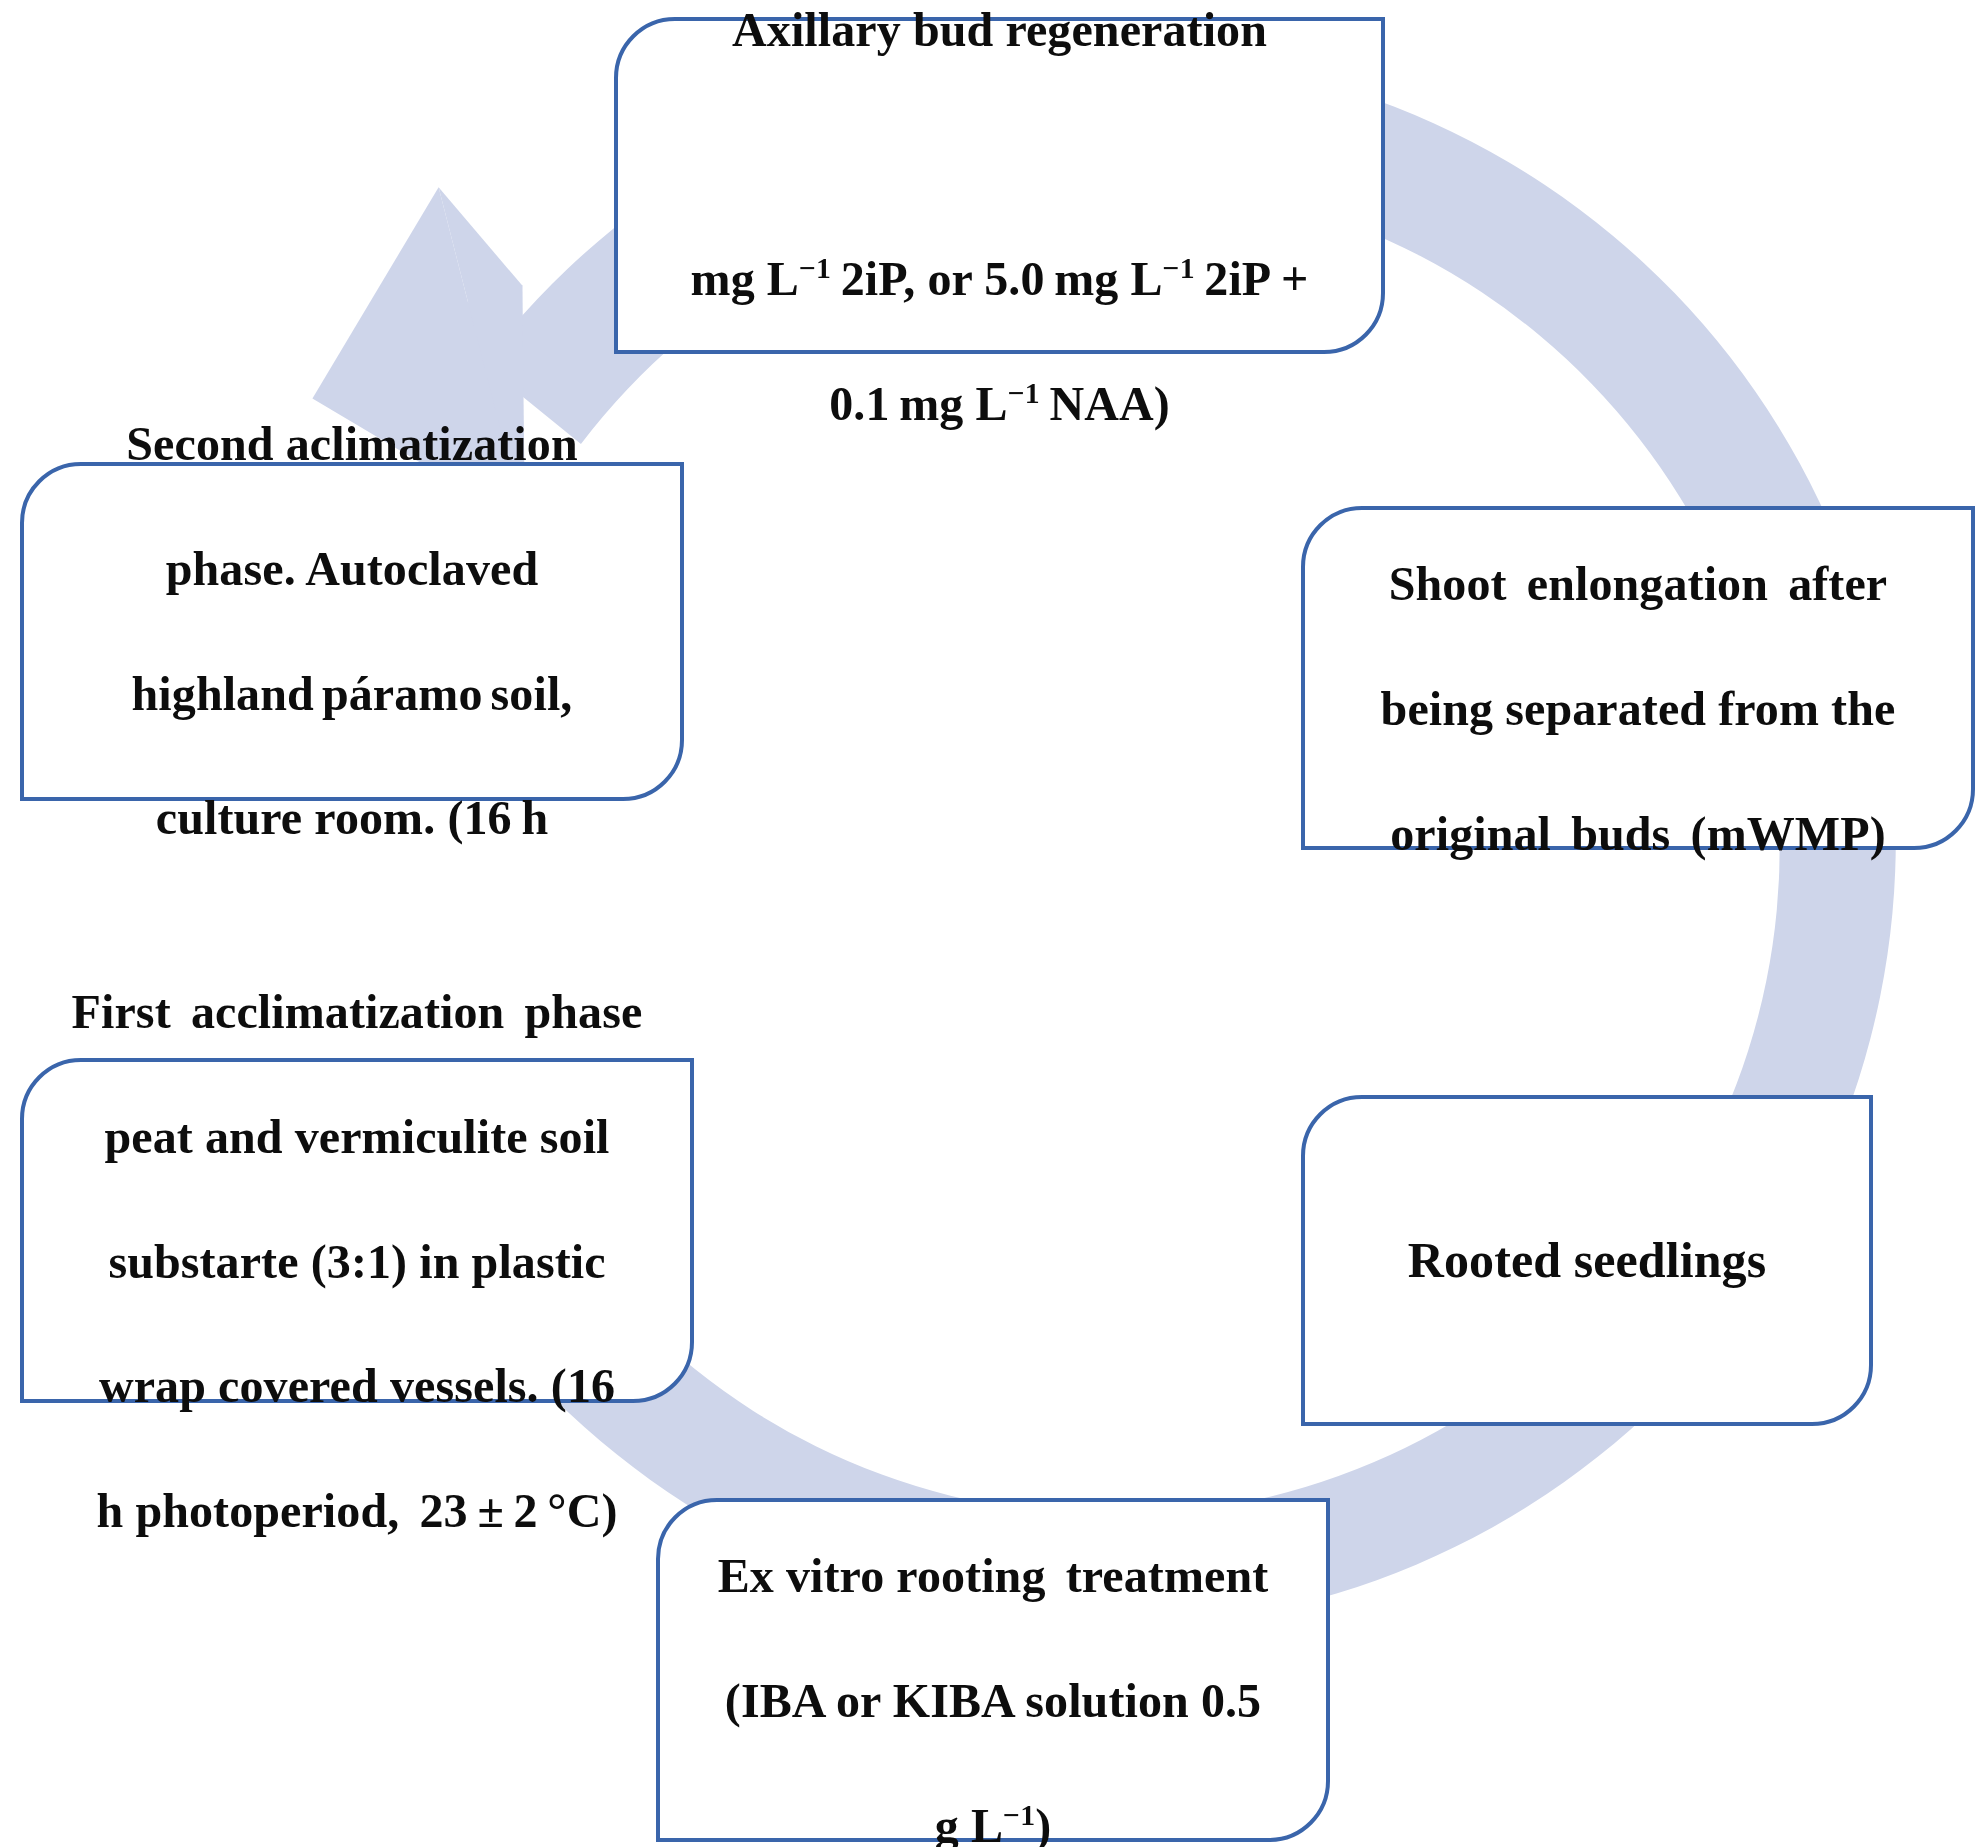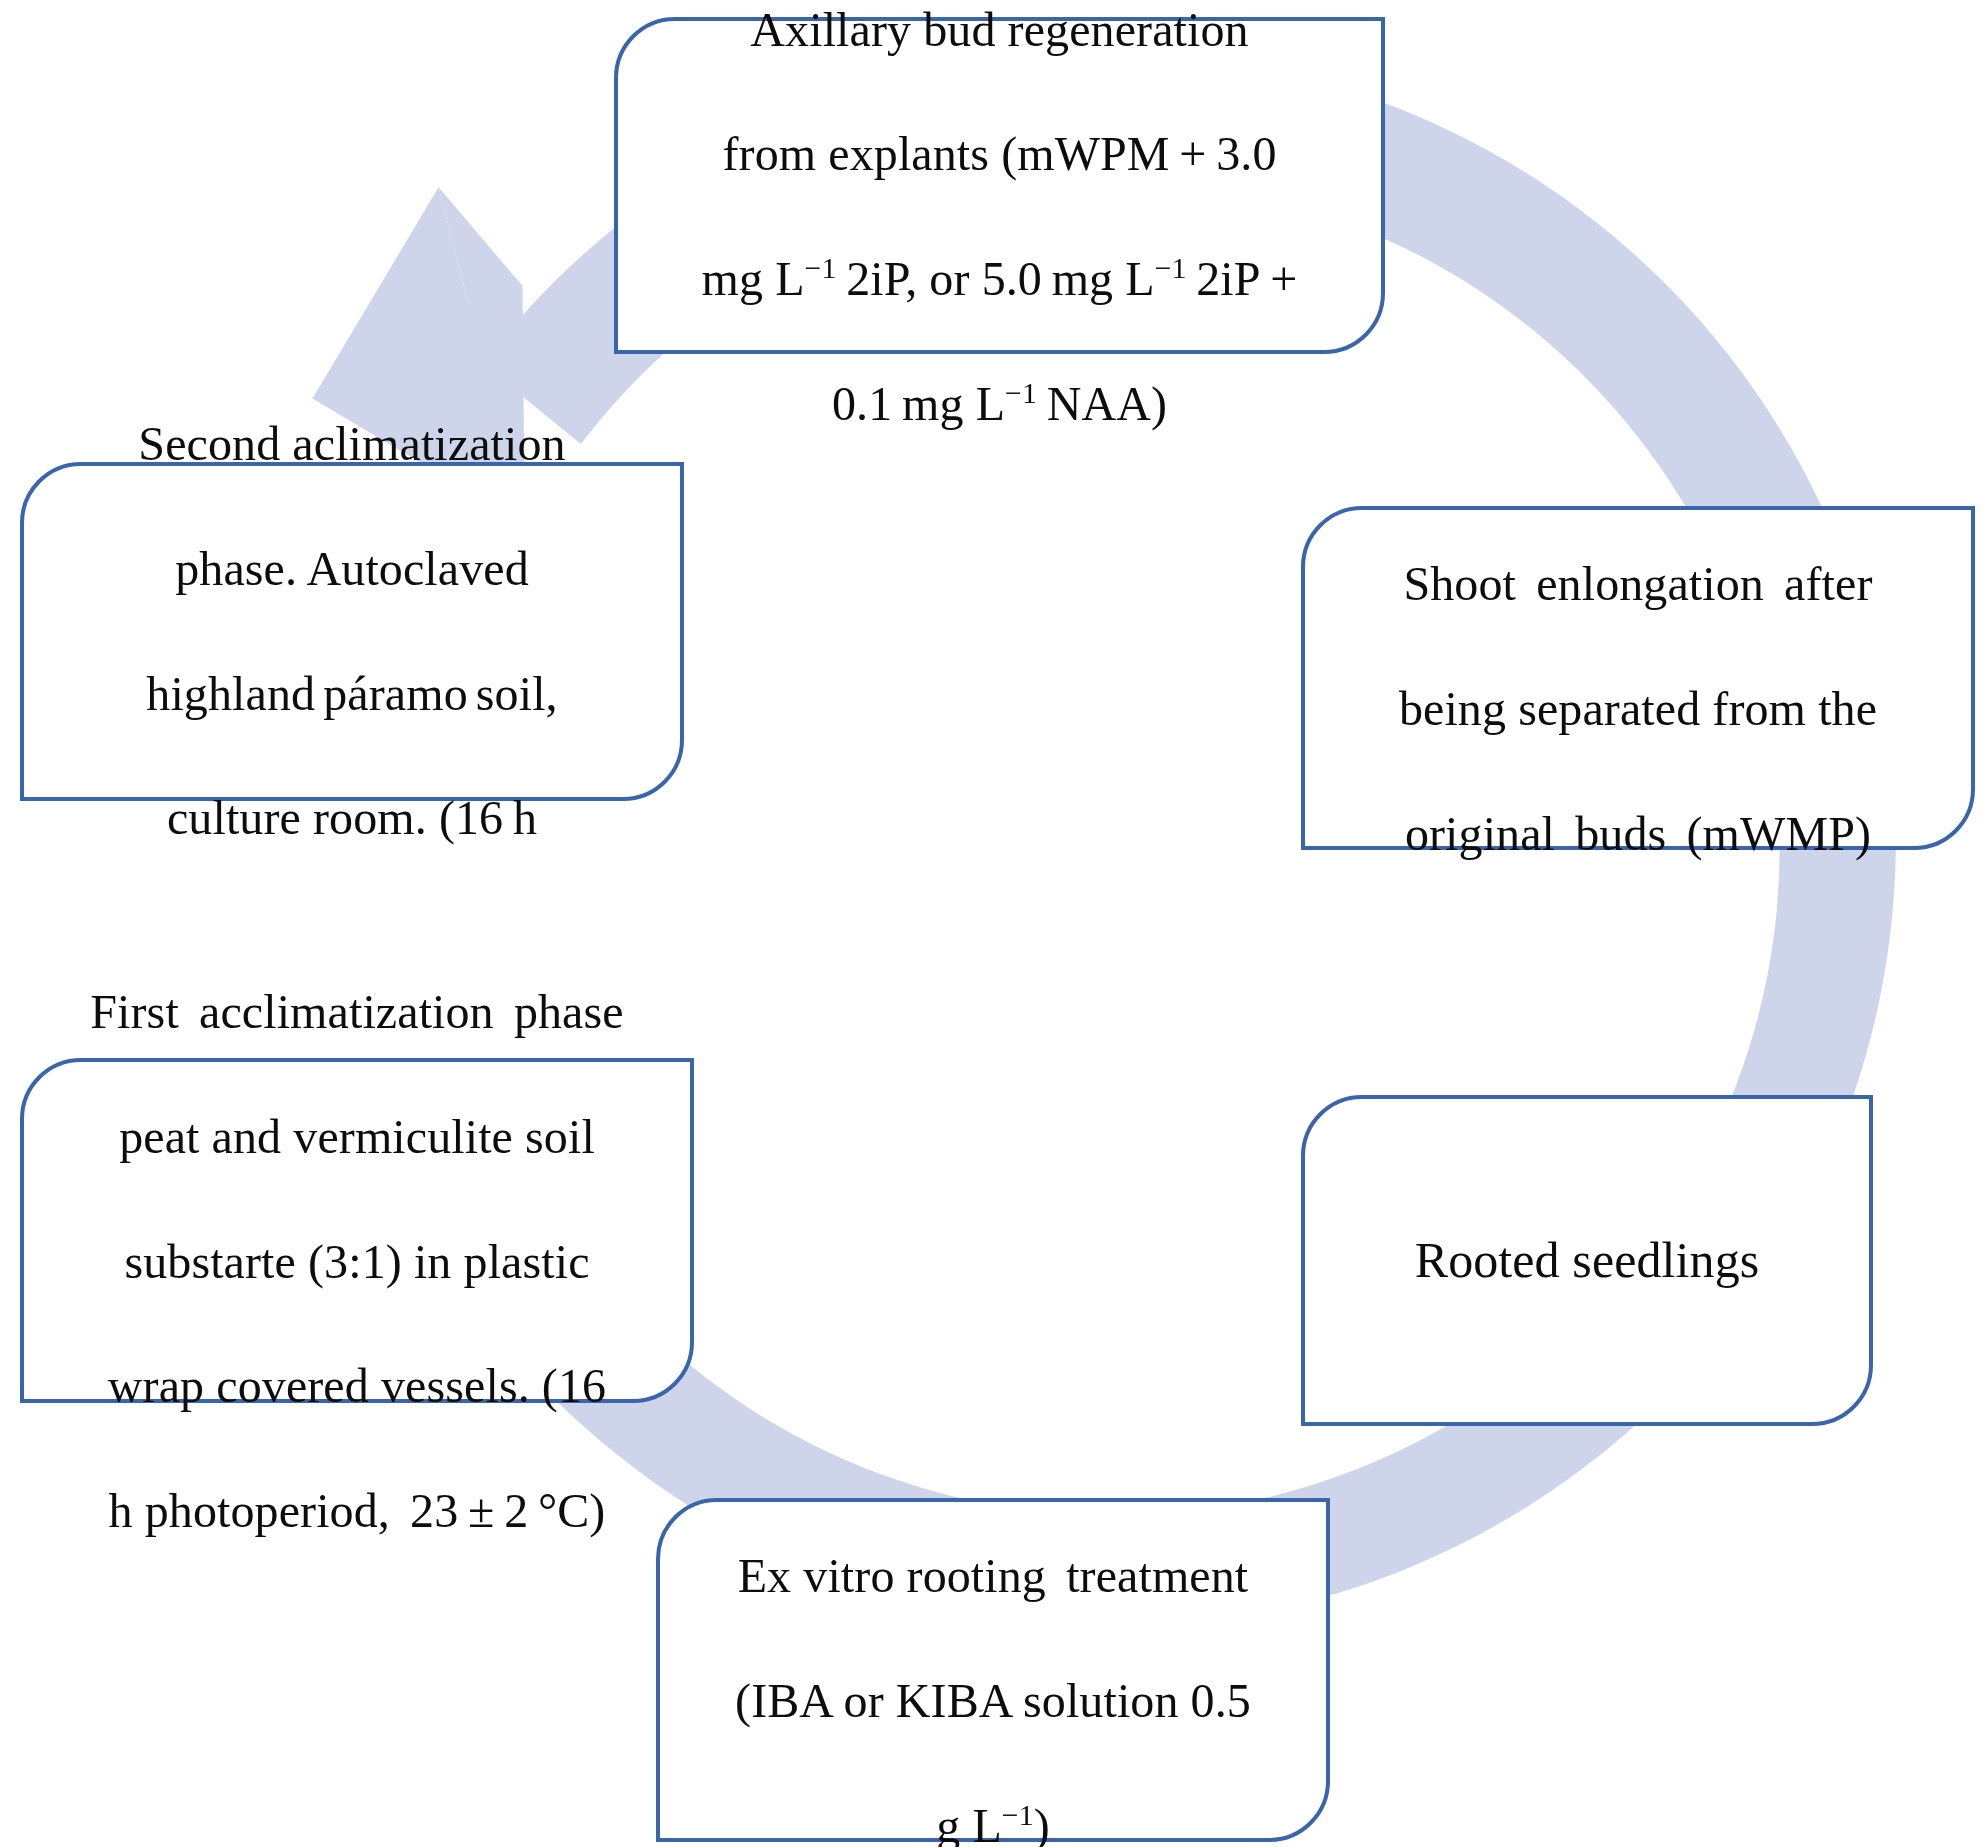--- a/index.html
+++ b/index.html
@@ -32,20 +32,21 @@
     z-index: 5;
     box-sizing: border-box;
     background: #ffffff;
     border: 4.7px solid #3a65ab;
     
     border-radius: 61px 0 61px 0;
     display: flex;
     align-items: center;
     justify-content: center;
     padding: 12px 36px;
+    font-weight: bold;
   }
   .node-text {
     width: 100%;
     text-align: center;
     color: #0d0d0d;
     font-size: 48px;
     line-height: 1.30;
     letter-spacing: 0.1px;
     white-space: pre-line;
   }
@@ -83,21 +84,21 @@
       <path d="M 660 470 L 786 430 L 700 700 Z" fill="#ced5ea" stroke="none"></path>
       <path d="M 660 470 L 786 430 L 786 760 L 620 640 Z" fill="#ced5ea" stroke="none"></path>
       <polygon points="660,282 790,790 470,600" fill="#ced5ea"></polygon>
       <polygon points="660,282 790,790 786,430" fill="#ced5ea"></polygon>
     </g>
   </svg>
 
   <div class="node" id="node-axillary">
     <div class="node-text">
       <span>Axillary bud regeneration</span><br>
-      <span>from explants (mWPM + 3.0</span><br>
+      <br>
       <span>mg L<sup class="exp">−1</sup> 2iP, or 5.0 mg L<sup class="exp">−1</sup> 2iP +</span><br>
       <span>0.1 mg L<sup class="exp">−1</sup> NAA)</span>
     </div>
   </div>
 
   <div class="node" id="node-shoot">
     <div class="node-text">
       <span>Shoot  enlongation  after</span><br>
       <span>being separated from the</span><br>
       <span>original  buds  (mWMP)</span>

